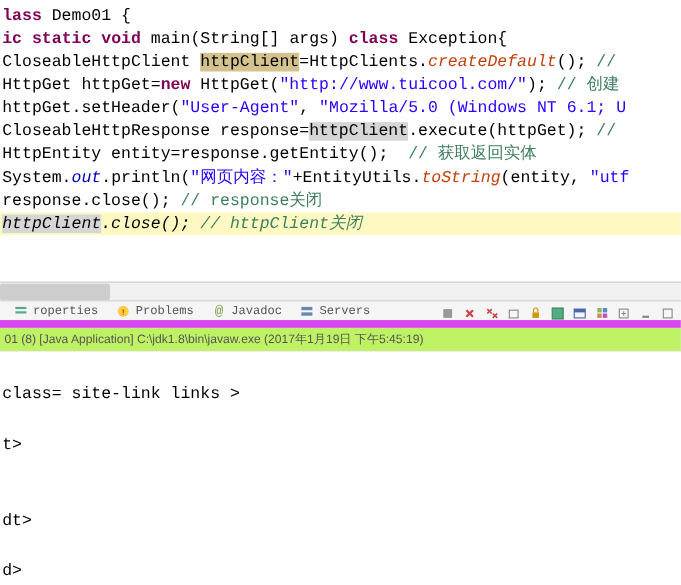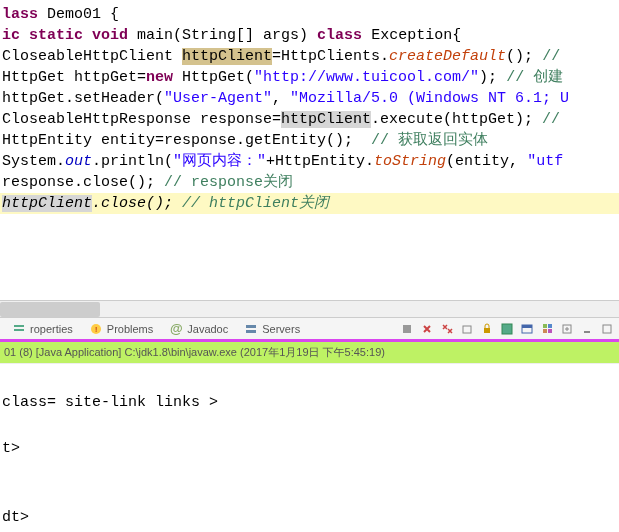--- a/index.html
+++ b/index.html
@@ -1,48 +1,48 @@
 <!DOCTYPE html>
 <html><head>
 <meta charset="utf-8">
 <style>
 * { margin: 0; padding: 0; box-sizing: border-box; }
 body { font-family: Consolas, 'Courier New', monospace; font-size: 15px; background: #fff; width: 619px; height: 532px; overflow: hidden; position: relative; }
-.editor { padding: 4px 0 0 0; background: #fff; height: 300px; overflow: hidden; }
+.editor { padding: 4px 0 0 0; background: #fff; height: 256px; overflow: hidden; }
 .line { white-space: pre; line-height: 21px; padding-left: 2px; }
 .kw { color: #7f0055; font-weight: bold; }
 .str { color: #2a00ff; }
 .com { color: #3f7f5f; }
 .method-static { font-style: italic; color: #c2410c; }
 .hl1 { background: #d4c28e; }
 .hl2 { background: #d6d6d6; }
 .cur-line { background: #fef9c3; font-style: italic; }
 .scrollbar { height: 17px; background: #f0f0f0; border-top: 1px solid #ccc; position: relative; }
 .scroll-thumb { position: absolute; left: 0; top: 1px; width: 100px; height: 15px; background: #cdcdcd; border-radius: 2px; }
-.tabs { height: 25px; background: #f5f5f5; border-top: 1px solid #ccc; border-bottom: 3px solid #d946ef; display: flex; font-family: Liberation Sans, sans-serif; font-size: 11px; color: #555; padding-left: 4px; position: relative; }
+.tabs { height: 25px; background: #f5f5f5; border-top: 1px solid #ccc; border-bottom: 7px solid #d946ef; display: flex; font-family: Liberation Mono, monospace; font-size: 11px; color: #555; padding-left: 4px; position: relative; }
 .tab { display: flex; align-items: center; gap: 4px; padding: 0 8px; height: 100%; }
 .tab-ico { width: 14px; height: 14px; display: inline-flex; align-items: center; justify-content: center; }
 .toolbar { position: absolute; right: 4px; top: 3px; display: flex; gap: 4px; }
 .tb-btn { width: 16px; height: 16px; display: inline-flex; align-items: center; justify-content: center; font-size: 10px; color: #666; }
 .console-hdr { font-family: 'Segoe UI', Tahoma, sans-serif; font-size: 11px; color: #555; padding: 3px 4px; background: #bef264; border-bottom: 1px solid #eee; }
 .console { font-family: Consolas, 'Courier New', monospace; font-size: 15px; padding: 4px 2px; white-space: pre; line-height: 23px; color: #000; }
 </style>
 </head>
 <body>
 
 <div class="editor">
 <div class="line"><span class="kw">lass</span><span> Demo01 {</span></div>
 <div class="line"><span></span></div>
 <div class="line"><span class="kw">ic</span><span> </span><span class="kw">static</span><span> </span><span class="kw">void</span><span> main(String[] args) </span><span class="kw">class</span><span> Exception{</span></div>
 <div class="line"><span>CloseableHttpClient </span><span class="hl1">httpClient</span><span>=HttpClients.</span><span class="method-static">createDefault</span><span>(); </span><span class="com">//</span></div>
 <div class="line"><span>HttpGet httpGet=</span><span class="kw">new</span><span> HttpGet(</span><span class="str">"http://www.tuicool.com/"</span><span>); </span><span class="com">// 创建</span></div>
 <div class="line"><span>httpGet.setHeader(</span><span class="str">"User-Agent"</span><span>, </span><span class="str">"Mozilla/5.0 (Windows NT 6.1; U</span></div>
 <div class="line"><span>CloseableHttpResponse response=</span><span class="hl2">httpClient</span><span>.execute(httpGet); </span><span class="com">//</span></div>
 <div class="line"><span>HttpEntity entity=response.getEntity();  </span><span class="com">// 获取返回实体</span></div>
-<div class="line"><span>System.</span><span class="method-static" style="color:#0000c0">out</span><span>.println(</span><span class="str">"网页内容："</span><span>+HttpEntity.</span><span class="method-static">toString</span><span>(entity, </span><span class="str">"utf</span></div>
+<div class="line"><span>System.</span><span class="method-static" style="color:#0000c0">out</span><span>.println(</span><span class="str">"网页内容："</span><span>+EntityUtils.</span><span class="method-static">toString</span><span>(entity, </span><span class="str">"utf</span></div>
 <div class="line"><span>response.close(); </span><span class="com">// response关闭</span></div>
 <div class="line cur-line"><span class="hl2">httpClient</span><span>.close(); </span><span class="com">// httpClient关闭</span></div>
 </div>
 
 <div class="scrollbar">
 <div class="scroll-thumb"></div>
 </div>
 
 <div class="tabs">
 <div class="tab">

